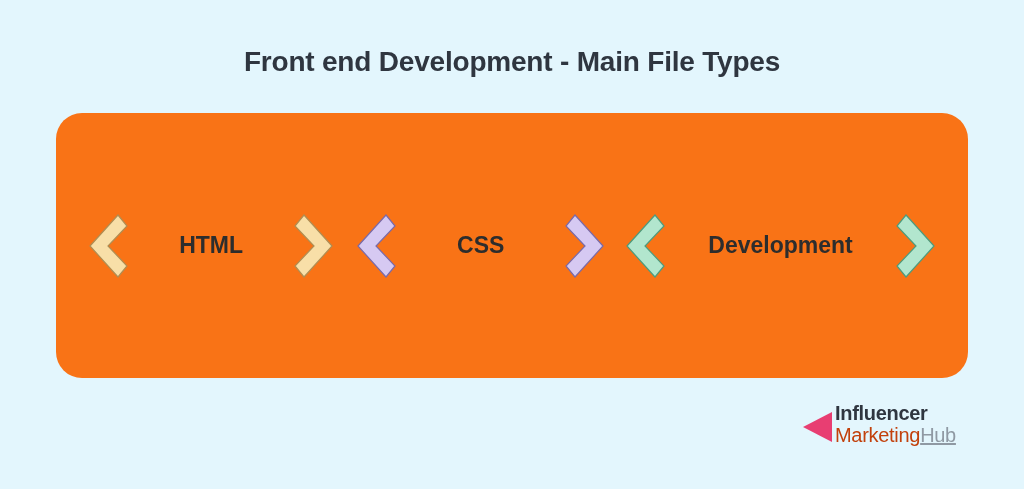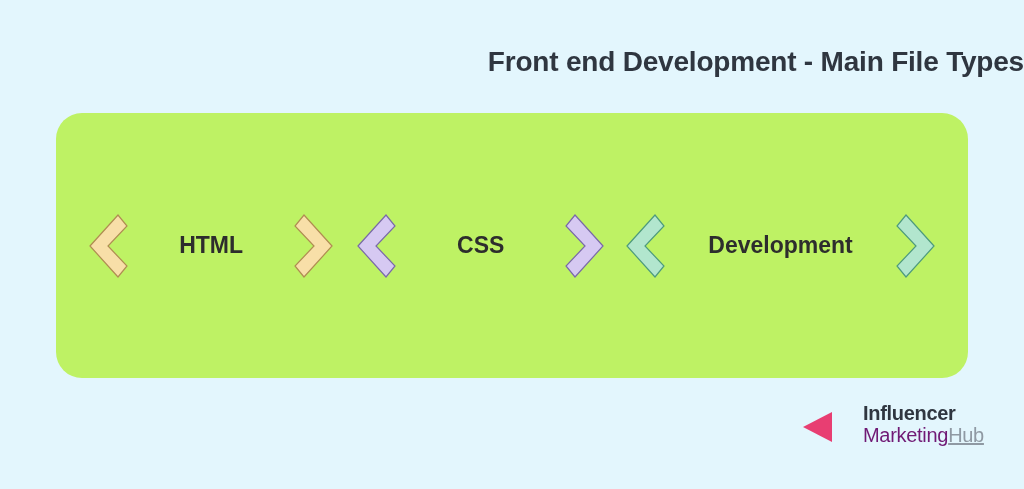--- a/index.html
+++ b/index.html
@@ -20,37 +20,37 @@
     width: 1024px;
     height: 489px;
   }
 
   
   .title {
     position: absolute;
     left: 0;
     top: 44px;
     width: 1024px;
-    text-align: right;
+    text-align: center;
     font-size: 28px;
     font-weight: bold;
     color: #2f3640;
     letter-spacing: -0.2px;
     line-height: 36px;
     white-space: nowrap;
   }
 
   
   .card {
     position: absolute;
     left: 56px;
     top: 113px;
     width: 912px;
     height: 265px;
-    background: #bef264;
+    background: #f97316;
     border-radius: 26px;
   }
 
   
   .bracket-row {
     position: absolute;
     left: 0;
     top: 0;
     width: 912px;
     height: 265px;
@@ -88,21 +88,20 @@
   .js-group   .lang-label { margin: 0 6px; }
 
   
   .logo {
     position: absolute;
     left: 803px;
     top: 401px;
     display: flex;
     align-items: center;
     height: 46px;
-    gap: 28px;
   }
   .logo-mark {
     flex: none;
     margin-right: 2px;
     margin-top: 6px;
   }
   .logo-text {
     display: flex;
     flex-direction: column;
     justify-content: center;
@@ -115,21 +114,21 @@
     letter-spacing: -0.3px;
     line-height: 22px;
   }
   .logo-line2 {
     font-size: 20px;
     font-weight: normal;
     line-height: 23px;
     letter-spacing: -0.3px;
     white-space: nowrap;
   }
-  .logo-marketing { color: #701a75; text-align: right; }
+  .logo-marketing { color: #c2410c; text-align: right; }
   .logo-hub { color: #8f99a3; text-decoration: underline; }
 </style>
 </head>
 <body>
 
 <div class="page">
 
   <div class="title">Front end Development - Main File Types</div>
 
   <div class="card">

